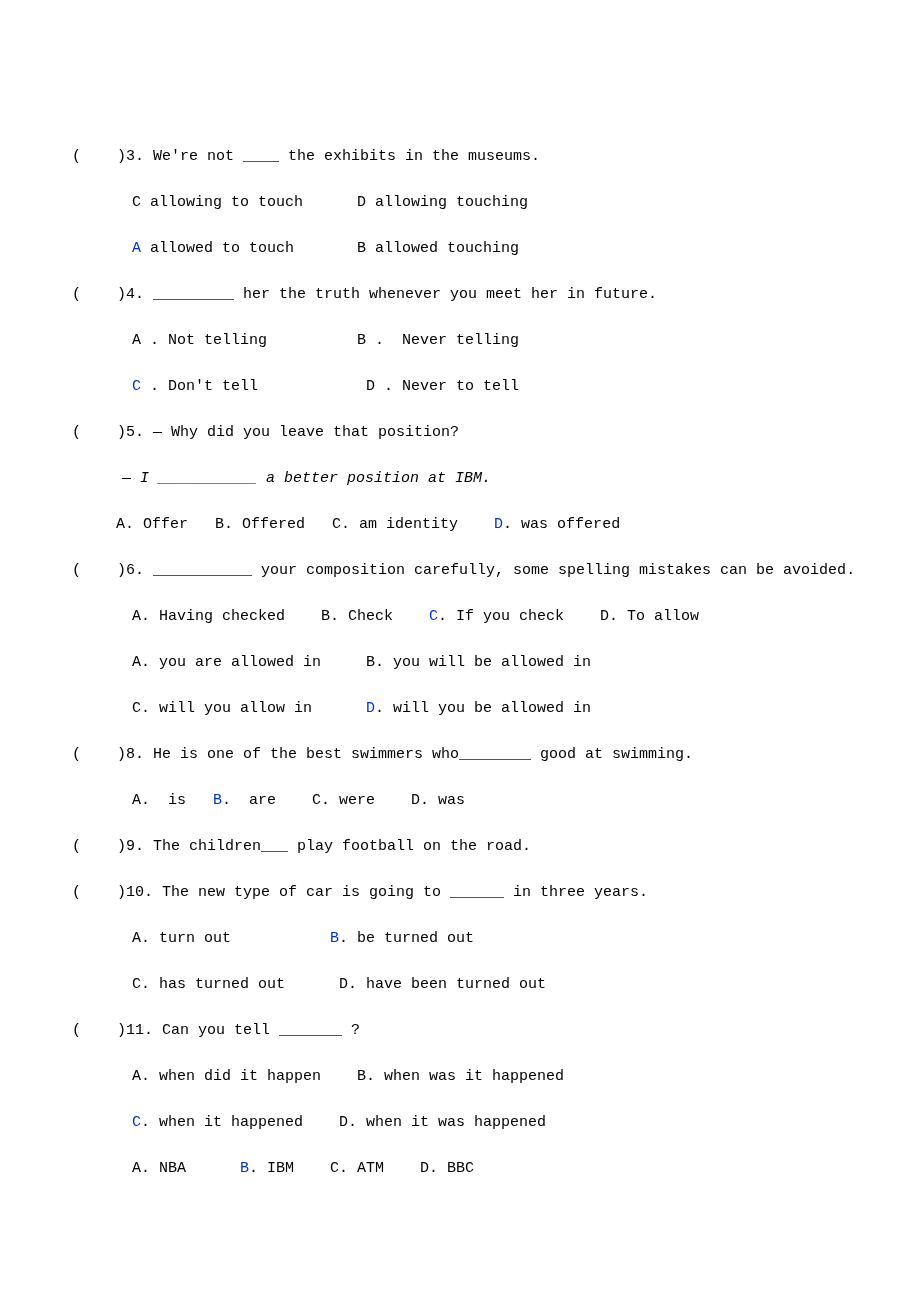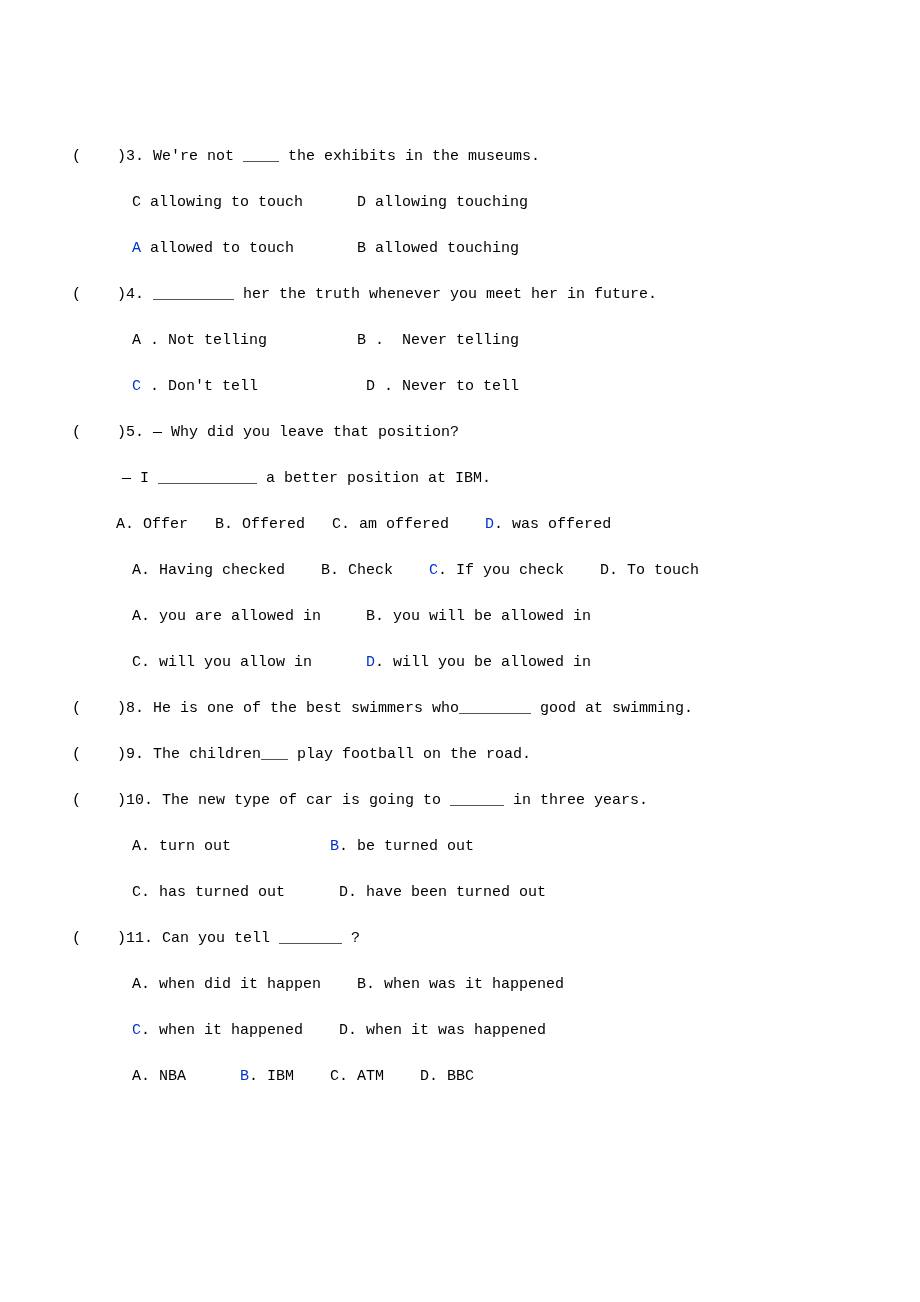--- a/index.html
+++ b/index.html
@@ -26,48 +26,51 @@
   }
   .optrow2 {
     margin-bottom: 22px;
     white-space: pre;
     padding-left: 44px;
   }
   .subrow {
     margin-bottom: 22px;
     white-space: pre;
     padding-left: 50px;
+    font-style: italic;
   }
   .hl {
     color: #0033cc;
   }
 </style>
 </head>
 <body>
 
 <div class="page">
 
   <div class="qrow">(    )3. We're not ____ the exhibits in the museums.</div>
   <div class="optrow"><span>C allowing to touch      </span><span>D allowing touching</span></div>
   <div class="optrow"><span class="hl">A</span><span> allowed to touch       </span><span>B allowed touching</span></div>
 
   <div class="qrow">(    )4. _________ her the truth whenever you meet her in future.</div>
   <div class="optrow"><span>A . Not telling          </span><span>B .  Never telling</span></div>
   <div class="optrow"><span class="hl">C</span><span> . Don't tell           </span><span> D . Never to tell</span></div>
 
   <div class="qrow">(    )5. — Why did you leave that position?</div>
   <div class="subrow">— I ___________ a better position at IBM.</div>
-  <div class="optrow2"><span>A. Offer   </span><span>B. Offered   </span><span>C. am offered    </span><span class="hl">D</span><span>. was offered</span></div>
+  <div class="optrow2"><span>A. Offer   </span><span>B. Offered   </span><span>C. am identity    </span><span class="hl">D</span><span>. was offered</span></div>
 
-  <div class="optrow"><span>A. Having checked    </span><span>B. Check    </span><span class="hl">C</span><span>. If you check    </span><span>D. To touch</span></div>
+  <div class="qrow">(    )6. ___________ your composition carefully, some spelling mistakes can be avoided.</div>
+  <div class="optrow"><span>A. Having checked    </span><span>B. Check    </span><span class="hl">C</span><span>. If you check    </span><span>D. To allow</span></div>
 
   <div class="optrow"><span>A. you are allowed in     </span><span>B. you will be allowed in</span></div>
   <div class="optrow"><span>C. will you allow in      </span><span class="hl">D</span><span>. will you be allowed in</span></div>
 
   <div class="qrow">(    )8. He is one of the best swimmers who________ good at swimming.</div>
+  <div class="optrow"><span>A.  is   </span><span class="hl">B</span><span>.  are    </span><span>C. were    </span><span>D. was</span></div>
 
   <div class="qrow">(    )9. The children___ play football on the road.</div>
 
   <div class="qrow">(    )10. The new type of car is going to ______ in three years.</div>
   <div class="optrow"><span>A. turn out           </span><span class="hl">B</span><span>. be turned out</span></div>
   <div class="optrow"><span>C. has turned out      </span><span>D. have been turned out</span></div>
 
   <div class="qrow">(    )11. Can you tell _______ ?</div>
   <div class="optrow"><span>A. when did it happen    </span><span>B. when was it happened</span></div>
   <div class="optrow"><span class="hl">C</span><span>. when it happened    </span><span>D. when it was happened</span></div>

